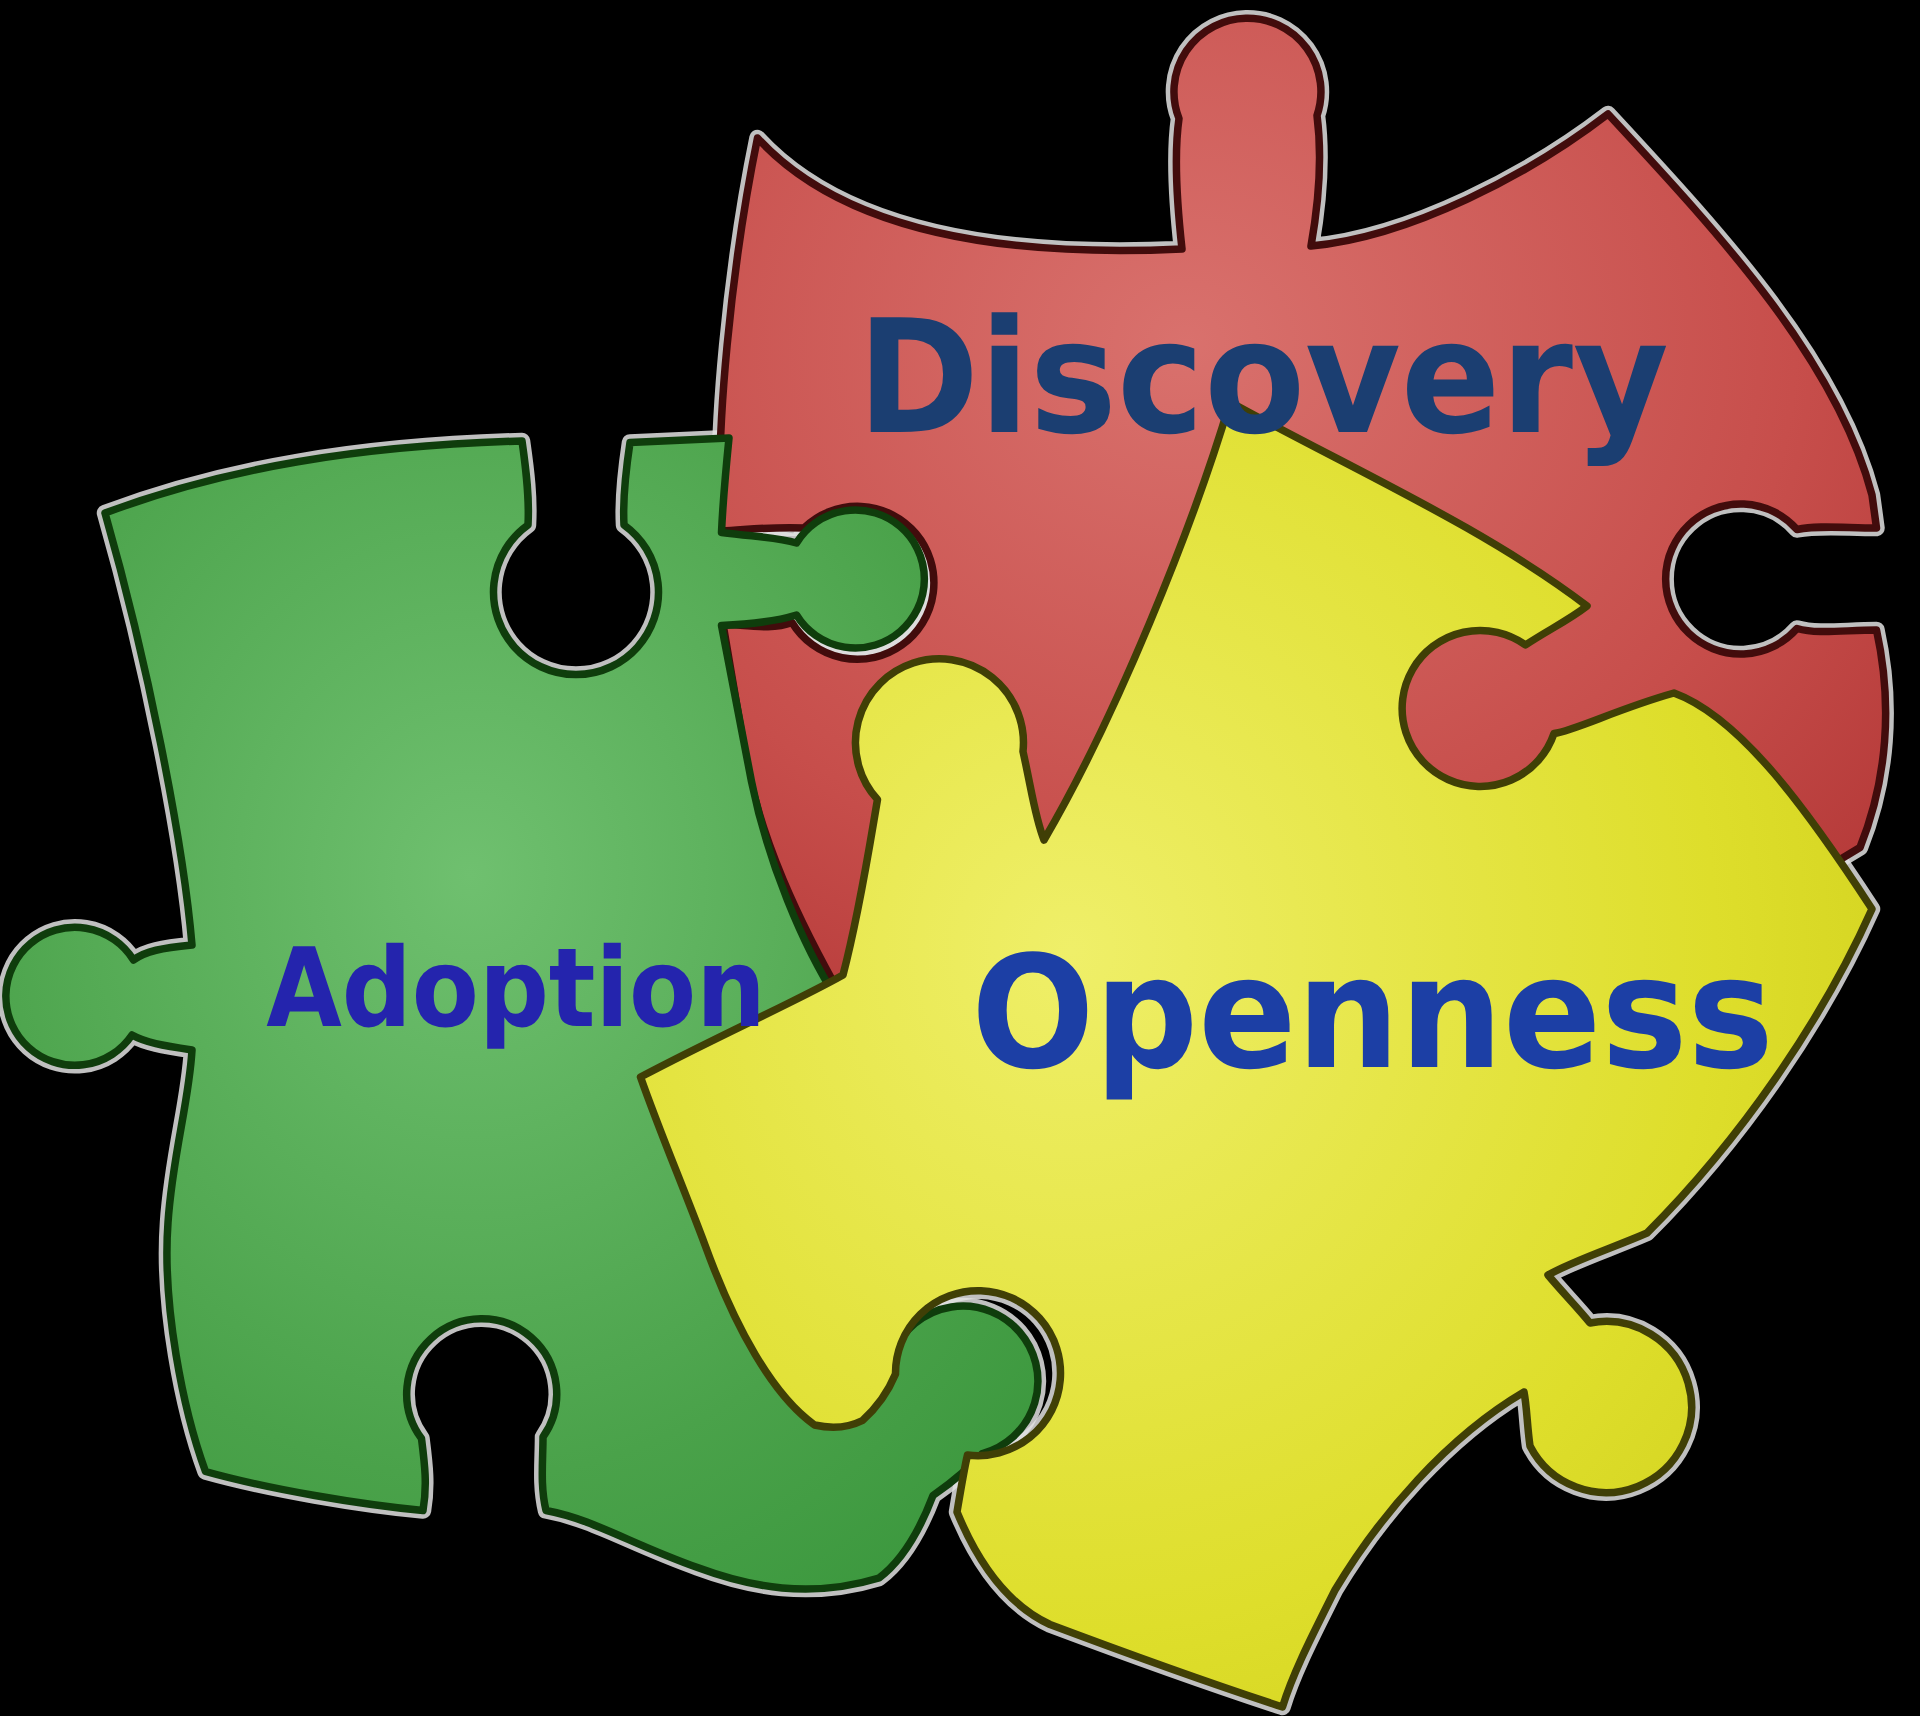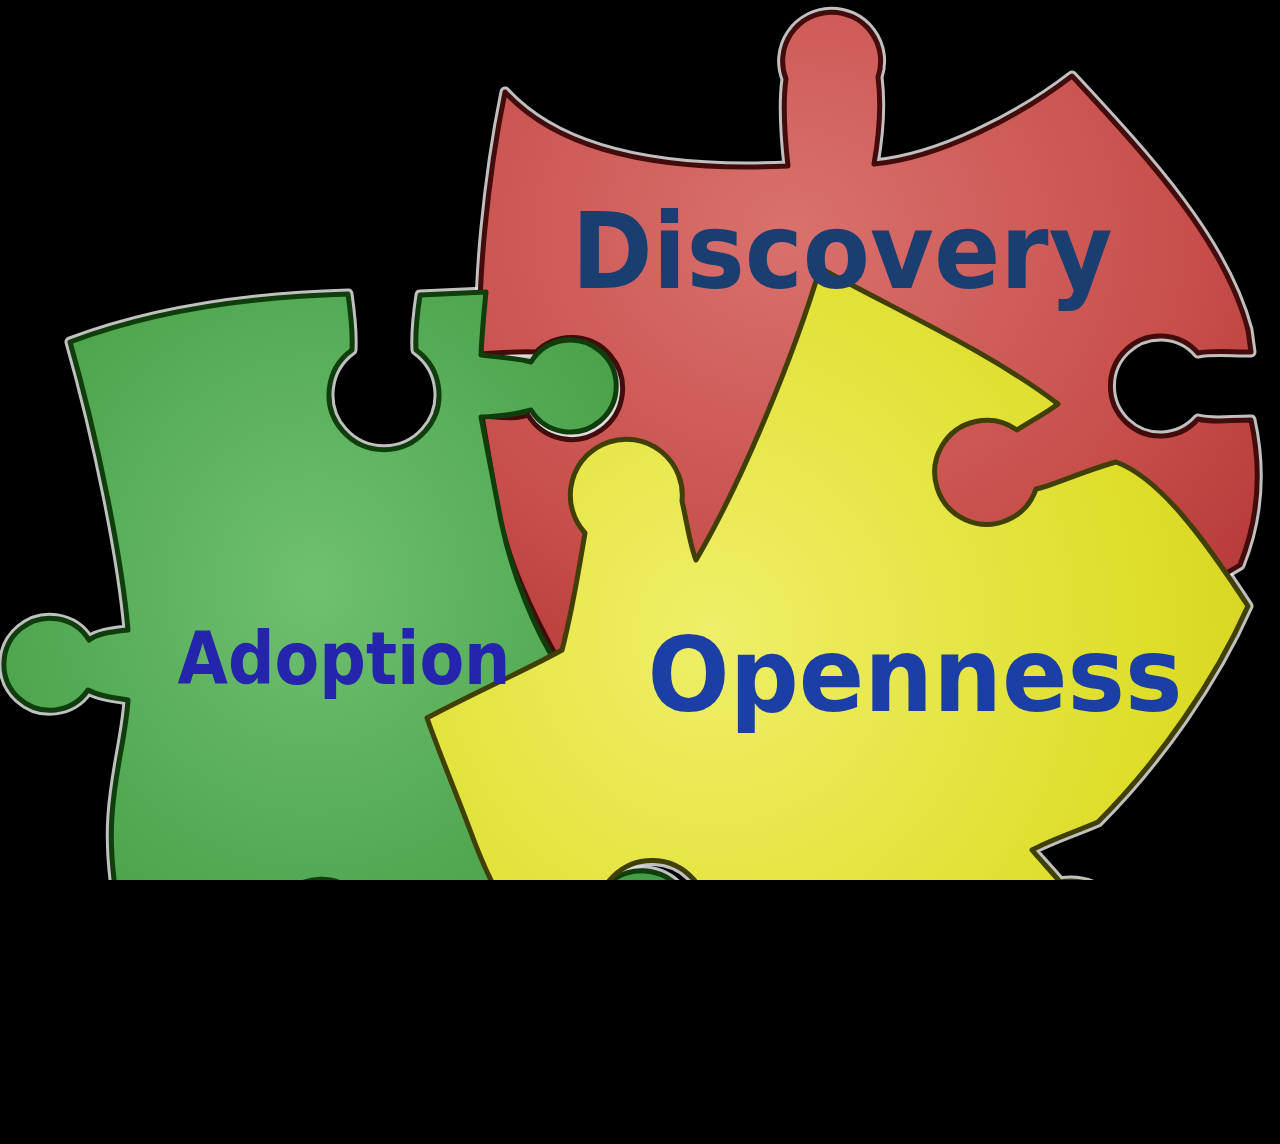--- a/index.html
+++ b/index.html
@@ -3,21 +3,21 @@
 <meta charset="utf-8">
 <style>
   html, body {
     margin: 0;
     padding: 0;
     background: #000000;
   }
   .stage {
     position: relative;
     width: 1280px;
-    height: 880px;
+    height: 1144px;
     background: #000000;
     overflow: hidden;
     font-family: "DejaVu Sans", sans-serif;
   }
   svg { display: block; }
   .halo {
     fill: none;
     stroke: #e2e2e2;
     stroke-width: 11;
     stroke-linejoin: round;

